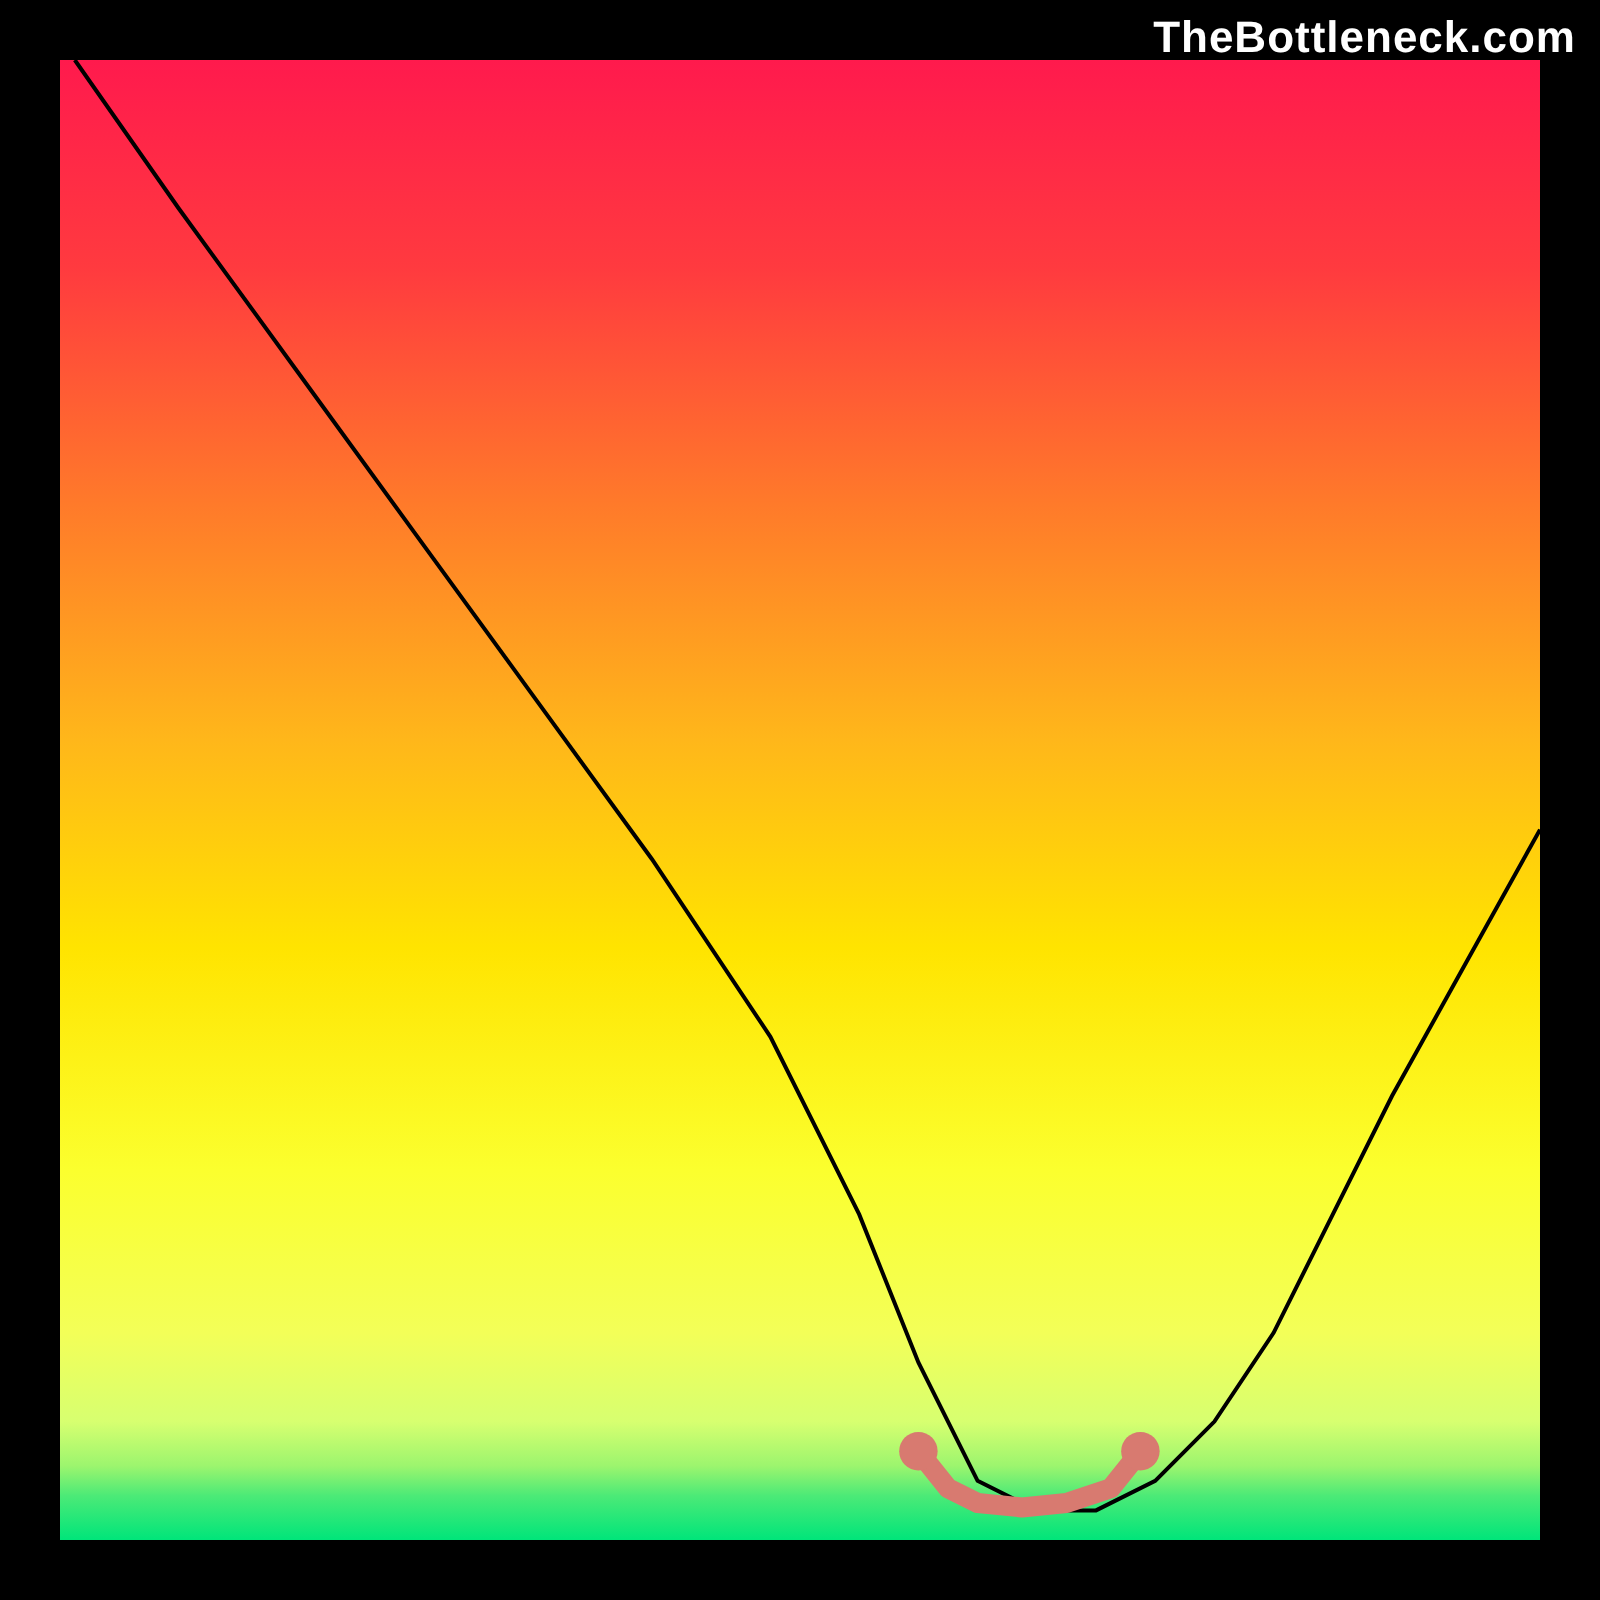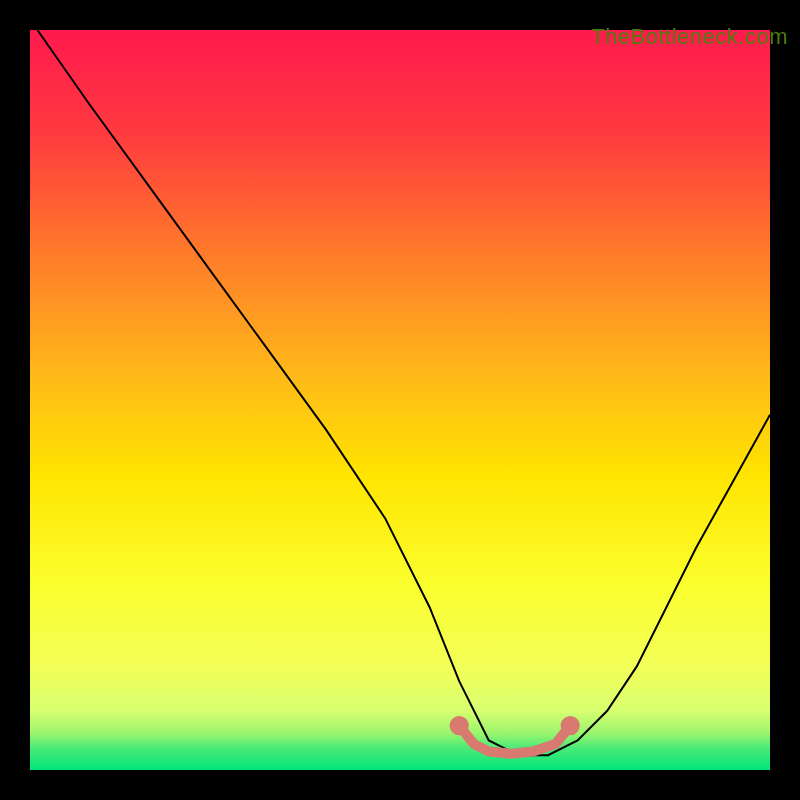--- a/index.html
+++ b/index.html
@@ -8,27 +8,26 @@
     width: 800px;
     height: 800px;
     background: #000;
     font-family: Arial, Helvetica, sans-serif;
     position: relative;
   }
   .watermark {
     position: absolute;
     top: 6px;
     right: 12px;
-    color: #4d7c0f;
+    color: #ffffff;
     font-size: 22px;
-    font-weight: normal;
+    font-weight: bold;
     letter-spacing: 0.5px;
     z-index: 10;
     user-select: none;
-    margin-top: 18px;
   }
   .plot {
     position: absolute;
     left: 30px;
     top: 30px;
     width: 740px;
     height: 740px;
   }
   .plot svg {
     width: 100%;

